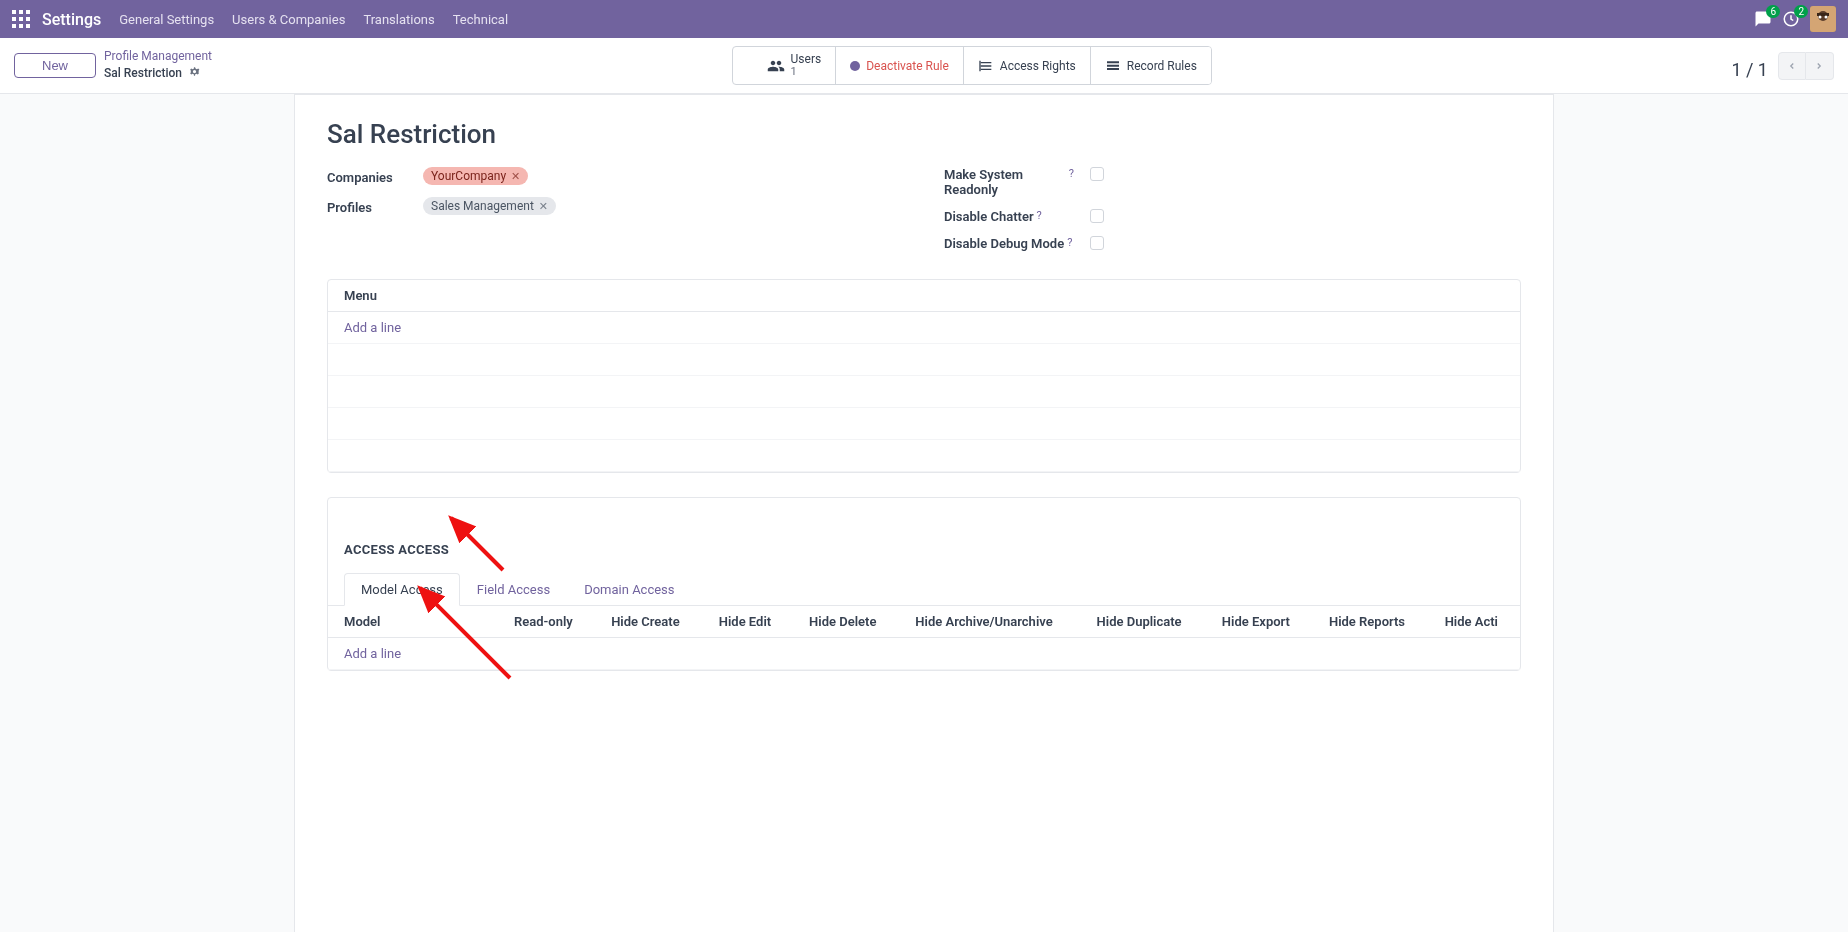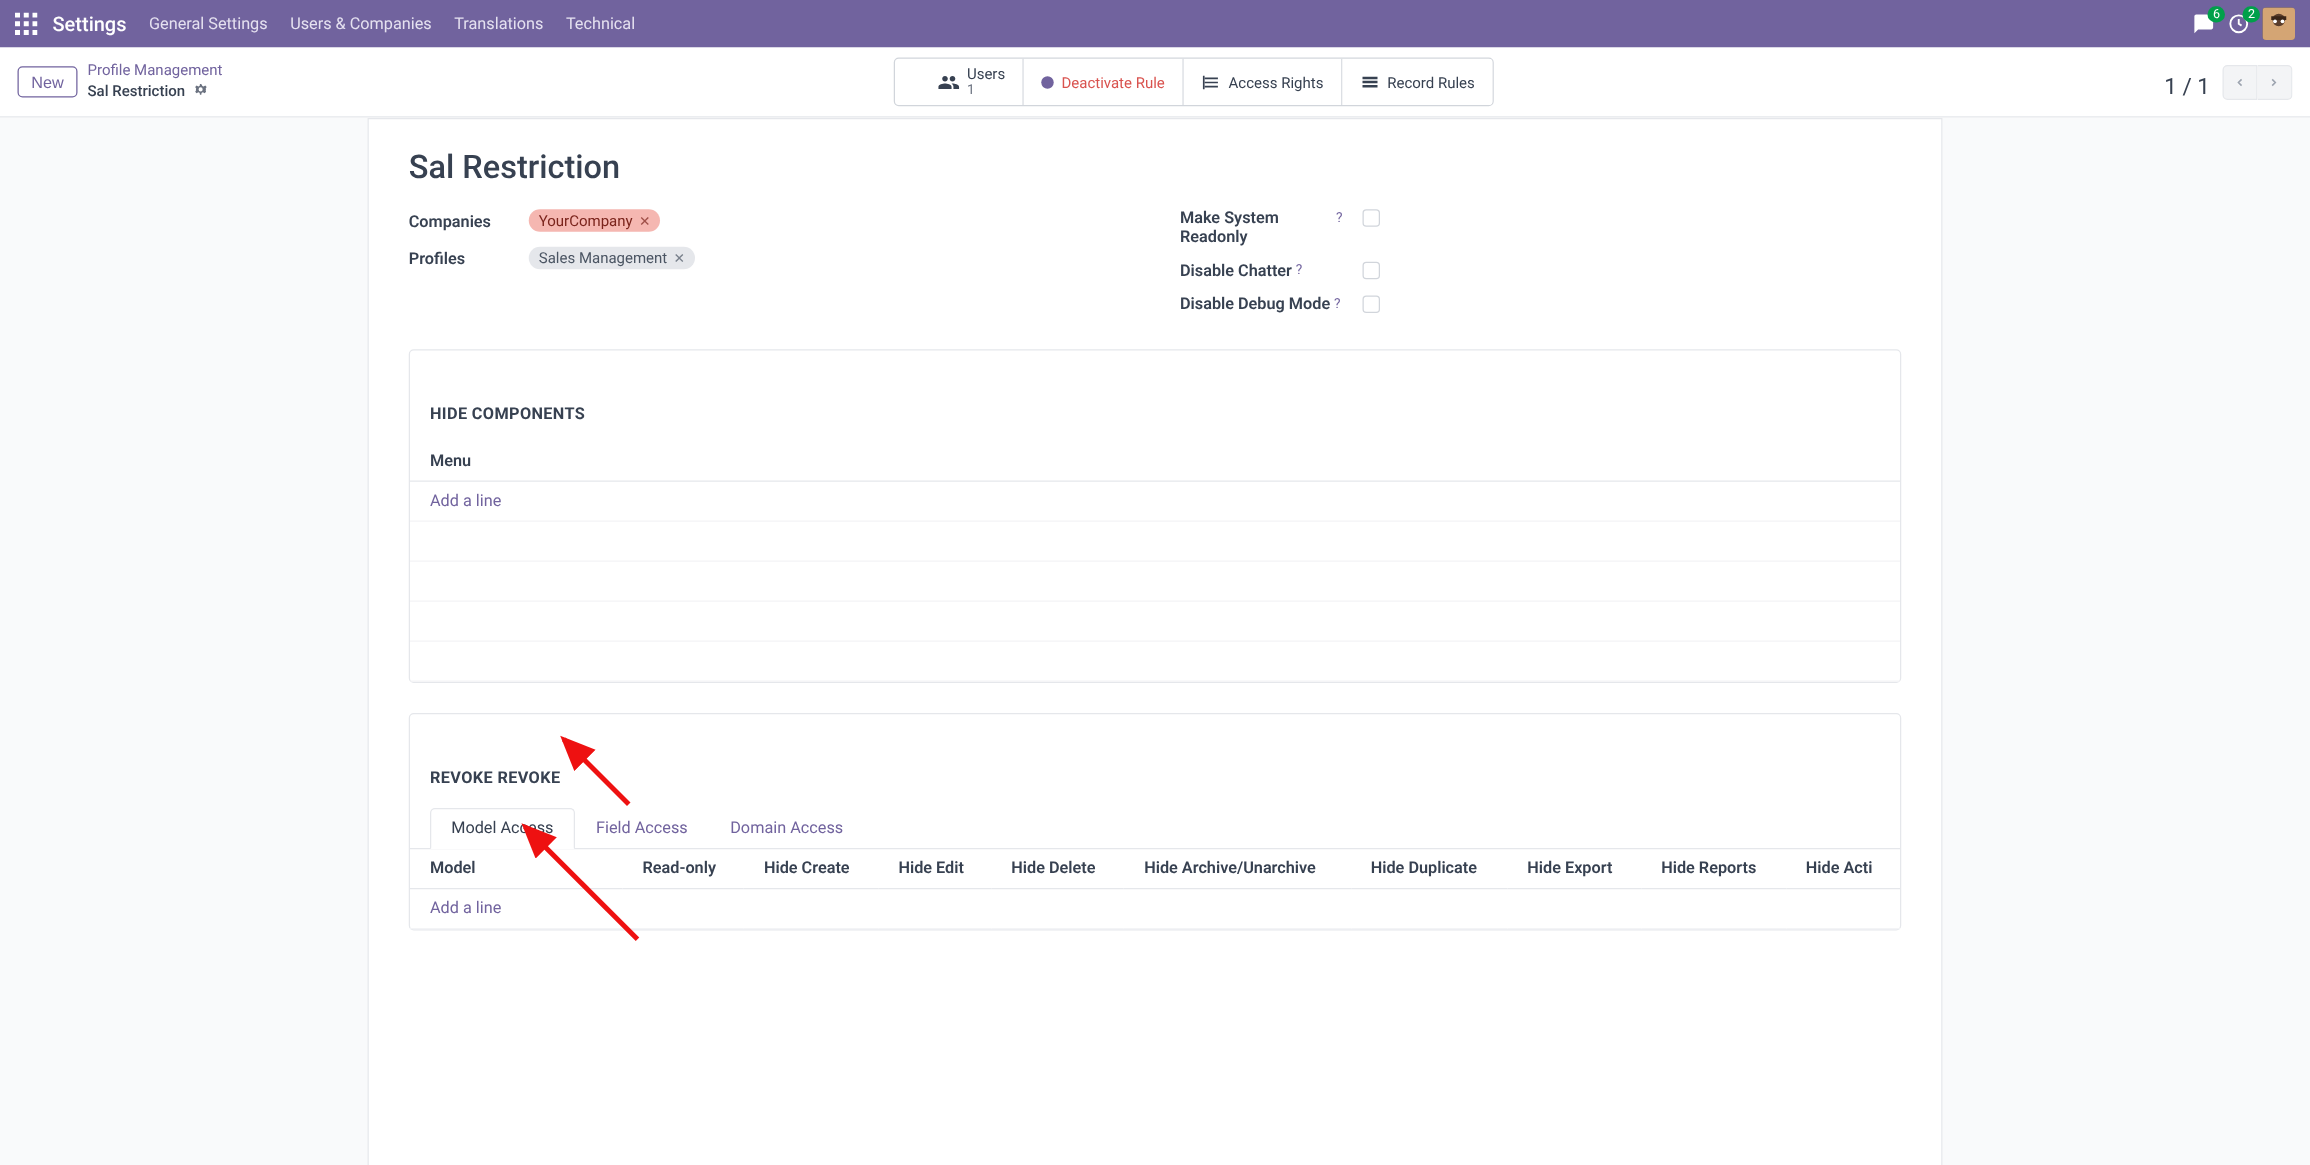--- a/index.html
+++ b/index.html
@@ -12,21 +12,21 @@
 .navbar-title { font-weight: 500; font-size: 16px; margin-right: 18px; }
 .navbar-menu { display: flex; gap: 18px; font-size: 13px; }
 .navbar-menu a { color: #e5e1f0; cursor: pointer; }
 .navbar-right { margin-left: auto; display: flex; align-items: center; gap: 10px; }
 .badge-icon { position: relative; cursor: pointer; display: flex; align-items: center; }
 .badge { position: absolute; top: -5px; right: -8px; background: #00a04a; color: #fff; font-size: 10px; border-radius: 8px; padding: 0 4px; line-height: 13px; }
 .avatar { width: 26px; height: 26px; border-radius: 3px; background: #8b7355; overflow: hidden; cursor: pointer; }
 
 
 .control-bar { background: #fff; border-bottom: 1px solid #e5e7eb; padding: 8px 14px; display: flex; align-items: center; gap: 8px; }
-.btn-new { border: 1px solid #71639e; color: #71639e; background: #fff; padding: 4px 10px; border-radius: 4px; font-size: 13px; cursor: pointer; }
+.btn-new { border: 1px solid #71639e; color: #71639e; background: #fff; padding: 4px 27px; border-radius: 4px; font-size: 13px; cursor: pointer; }
 .breadcrumb { display: flex; flex-direction: column; font-size: 12px; line-height: 1.3; }
 .breadcrumb .parent { color: #71639e; cursor: pointer; }
 .breadcrumb .current { color: #374151; font-weight: 500; display: flex; align-items: center; gap: 6px; }
 .gear-small { color: #6b7280; cursor: pointer; }
 
 .status-buttons { margin-left: auto; margin-right: auto; display: flex; border: 1px solid #d1d5db; border-radius: 4px; overflow: hidden; padding-left: 20px; }
 .status-btn { display: flex; align-items: center; gap: 6px; padding: 6px 14px; border-right: 1px solid #d1d5db; cursor: pointer; background: #fff; font-size: 12px; }
 .status-btn:last-child { border-right: none; }
 .status-btn .icon-dot { width: 10px; height: 10px; border-radius: 50%; background: #71639e; }
 .status-btn.danger { color: #d9534f; }
@@ -223,21 +223,20 @@
           <span class="field-label-wide">
             <span>Disable Debug Mode</span>
               <span class="help-q">?</span>
           </span>
           <span class="checkbox"></span>
         </div>
       </div>
     </div>
 
     <div class="section-box">
-      <div class="section-title">HIDE COMPONENTS</div>
       <table class="table">
         <thead>
             <tr>
               <th>Menu</th>
             </tr>
           </thead>
         <tbody>
           <tr>
               <td><span class="add-line">Add a line</span></td>
             </tr>
@@ -251,21 +250,21 @@
               <td></td>
             </tr>
           <tr class="empty-row">
               <td></td>
             </tr>
         </tbody>
       </table>
     </div>
 
     <div class="section-box" style="position:relative;">
-      <div class="section-title">REVOKE REVOKE</div>
+      <div class="section-title">ACCESS ACCESS</div>
       <div class="tabs">
         <div class="tab active">Model Access</div>
         <div class="tab">Field Access</div>
         <div class="tab">Domain Access</div>
       </div>
       <table class="table">
         <thead>
             <tr>
           <th style="width:170px">Model</th>
           <th>Read-only</th>

